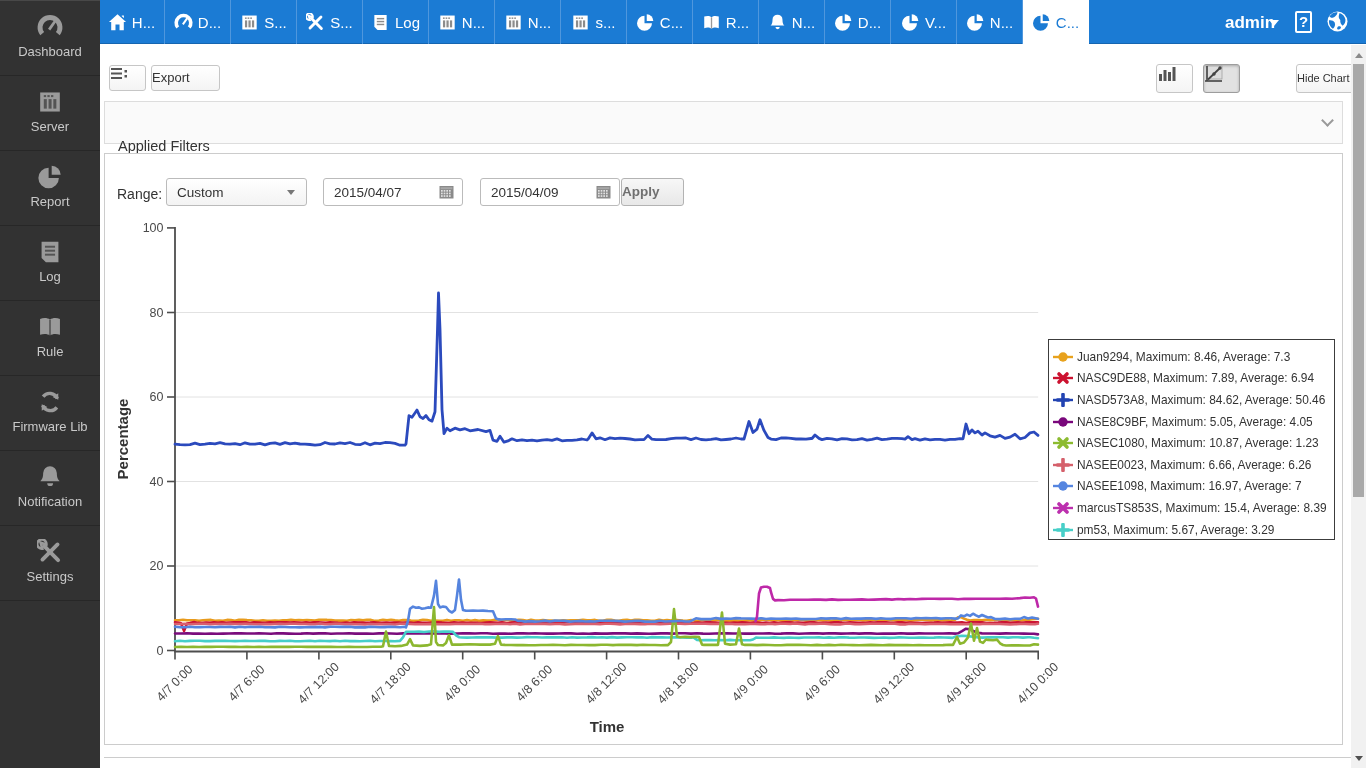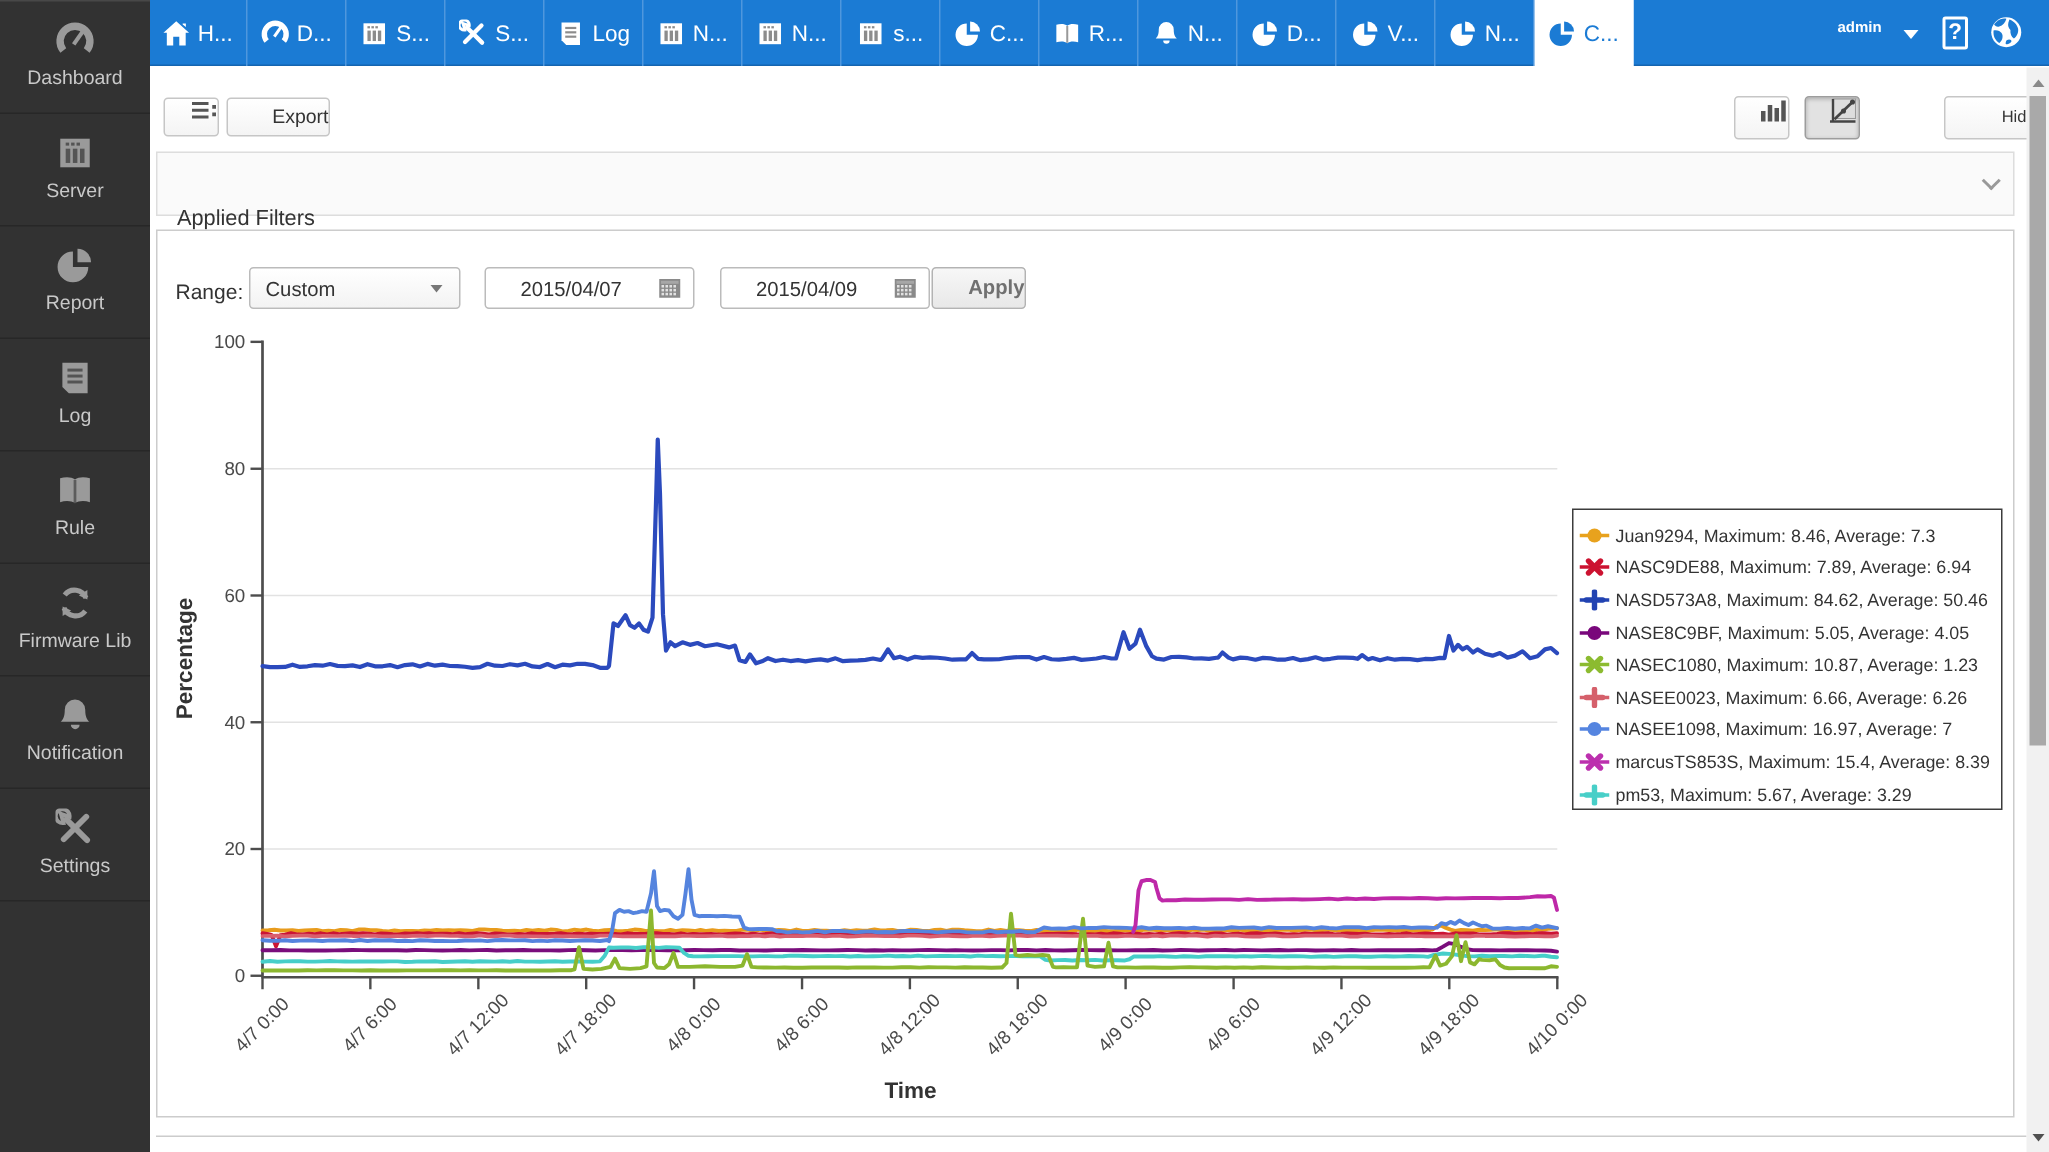--- a/index.html
+++ b/index.html
@@ -1,47 +1,47 @@
 <!DOCTYPE html>
 <html><head><meta charset="utf-8"><title>Chart</title><style>
 * { margin:0; padding:0; box-sizing:border-box; }
 html,body { width:1366px; height:768px; overflow:hidden; font-family:"Liberation Sans",sans-serif; background:#fff; }
 #topbar { position:absolute; left:100px; top:0; width:1266px; height:44px; background:#1b7bd4; border-bottom:1px solid #1565b0; }
 .tabs { position:absolute; left:-1px; top:0; height:44px; display:flex; }
 .tab { width:66px; height:44px; display:flex; align-items:center; justify-content:center; color:#fff; font-size:15px; border-right:1px solid #4f97dd; }
 .tab svg { margin-right:5px; flex:none; }
 .tab span { white-space:nowrap; overflow:hidden; }
 .tab.active { background:#fff; color:#1b7bd4; height:45px; border-right-color:#fff; }
-#admin { position:absolute; left:1125px; top:13px; color:#fff; font-size:10px; font-weight:bold; }
+#admin { position:absolute; left:1125px; top:13px; color:#fff; font-size:17px; font-weight:bold; }
 #caret { position:absolute; left:1169px; top:20px; width:0; height:0; border-left:5px solid transparent; border-right:5px solid transparent; border-top:6px solid #fff; }
 #help { position:absolute; left:1195px; top:11px; width:17px; height:22px; border:2px solid #fff; border-radius:2px; color:#fff; font-size:15px; font-weight:bold; text-align:center; line-height:18px; }
 #globe { position:absolute; left:1227px; top:11px; }
 #sidebar { position:absolute; left:0; top:0; width:100px; height:768px; background:#323232; border-top:1px solid #484848; }
 .sitem { height:75px; border-bottom:1px solid #272727; text-align:center; }
 .sic { padding-top:13px; height:43px; }
 .slab { color:#c9c9c9; font-size:13px; }
 #content { position:absolute; left:100px; top:45px; width:1251px; height:723px; background:#fff; }
-.btn { position:absolute; border:1px solid #c6c6c6; border-radius:3px; background:linear-gradient(#fff,#f4f4f4); font-size:13px; color:#333; text-align:right; }
+.btn { position:absolute; border:1px solid #c6c6c6; border-radius:3px; background:linear-gradient(#fff,#f4f4f4); font-size:13px; color:#333; text-align:left; }
 #bmenu { left:9px; top:20px; width:37px; height:26px; }
 #bexport { left:51px; top:20px; width:69px; height:26px; line-height:24px; }
 #bbar { left:1056px; top:19px; width:37px; height:29px; }
 #bline { left:1103px; top:19px; width:37px; height:29px; background:#e2e2e2; border-color:#9d9d9d; box-shadow:inset 0 1px 3px rgba(0,0,0,.25); }
 #bhide { left:1196px; top:19px; width:92px; height:29px; line-height:27px; font-size:11px; }
 #afbar { position:absolute; left:4px; top:56px; width:1239px; height:43px; background:#fafafa; border:1px solid #ddd; }
 #afbar span { position:absolute; left:13px; top:12px; font-size:14.5px; color:#333;margin-top:24px; }
 #chev { position:absolute; left:1218px; top:14px; width:9px; height:9px; border-right:2.6px solid #999; border-bottom:2.6px solid #999; transform:rotate(45deg); }
 #panel { position:absolute; left:4px; top:108px; width:1239px; height:592px; background:#fff; border:1px solid #ccc; }
 #rlabel { position:absolute; left:12px; top:32px; font-size:14px; color:#333; }
 .field { position:absolute; top:24px; height:28px; border:1px solid #bbb; border-radius:3px; background:#fff; font-size:13.5px; color:#333; }
 #fsel { left:61px; width:141px; background:linear-gradient(#fff,#f3f3f3); }
 #fsel span { position:absolute; left:10px; top:6px; }
 #fsel i { position:absolute; right:11px; top:11px; width:0; height:0; border-left:4.5px solid transparent; border-right:4.5px solid transparent; border-top:5.5px solid #777; }
 #fd1 { left:218px; width:140px; }
 #fd2 { left:375px; width:140px;padding-left:18px; }
-.field b { position:absolute; left:10px; top:6px; font-weight:normal;margin-left:13px; }
+.field b { position:absolute; left:10px; top:6px; font-weight:normal; }
 .field .cal { position:absolute; right:8px; top:6px; }
 #bapply { left:516px; top:24px; width:63px; height:28px; background:linear-gradient(#f7f7f7,#e8e8e8); border-color:#b3b3b3; color:#707070; font-weight:bold; font-size:13.5px; line-height:26px; }
 #chart { position:absolute; left:0px; top:0px; }
 #legend { position:absolute; left:948px; top:294px; width:287px; height:201px; border:1px solid #3c3c3c; background:#fff; padding-top:6px; }
 .lrow { height:21.6px; display:flex; align-items:center; padding-left:4px; }
 .lrow svg { flex:none; margin-right:4px; }
 .lrow span { font-size:11.9px; color:#333; white-space:nowrap; }
 #botline { position:absolute; left:4px; top:712px; width:1247px; border-top:1px solid #ccc; }
 #sbar { position:absolute; left:1351px; top:45px; width:15px; height:723px; background:#f1f1f1; }
 #sthumb { position:absolute; left:2px; top:19px; width:11px; height:433px; background:#a9a9a9; }

